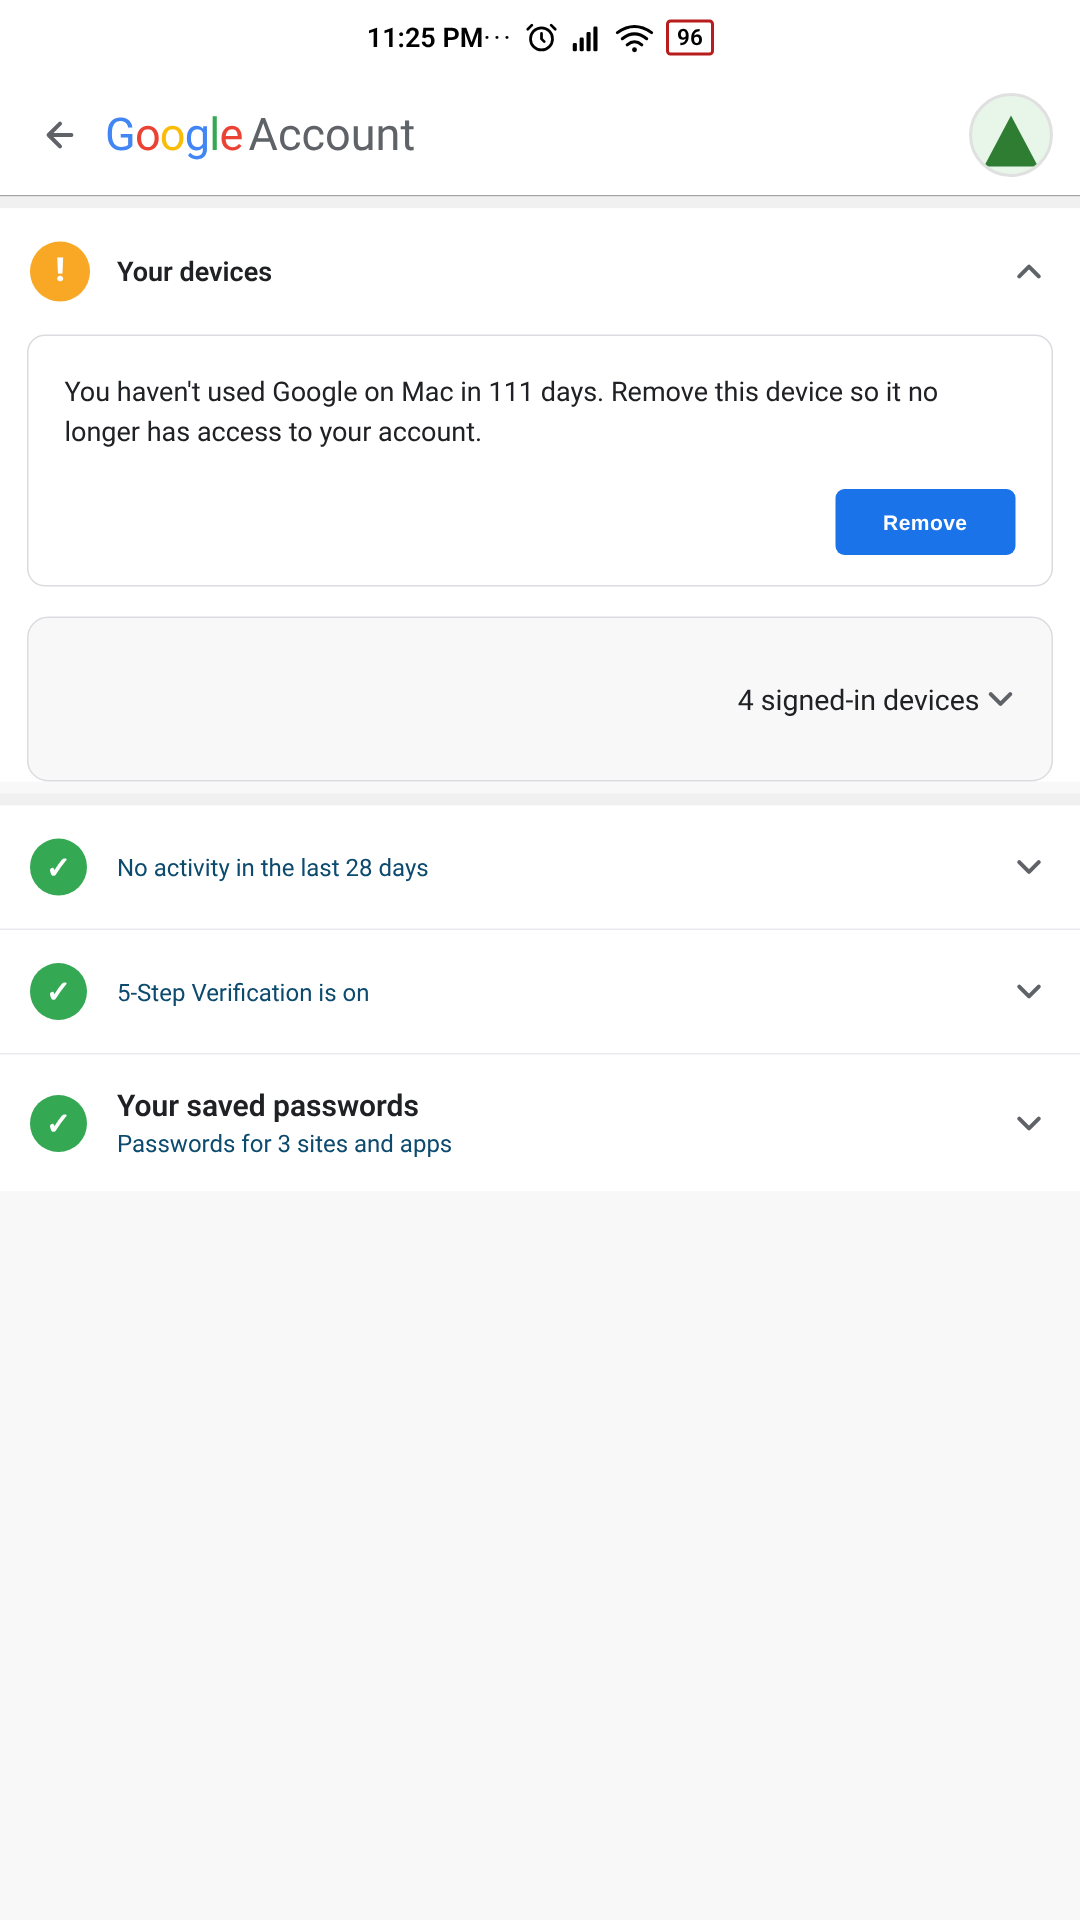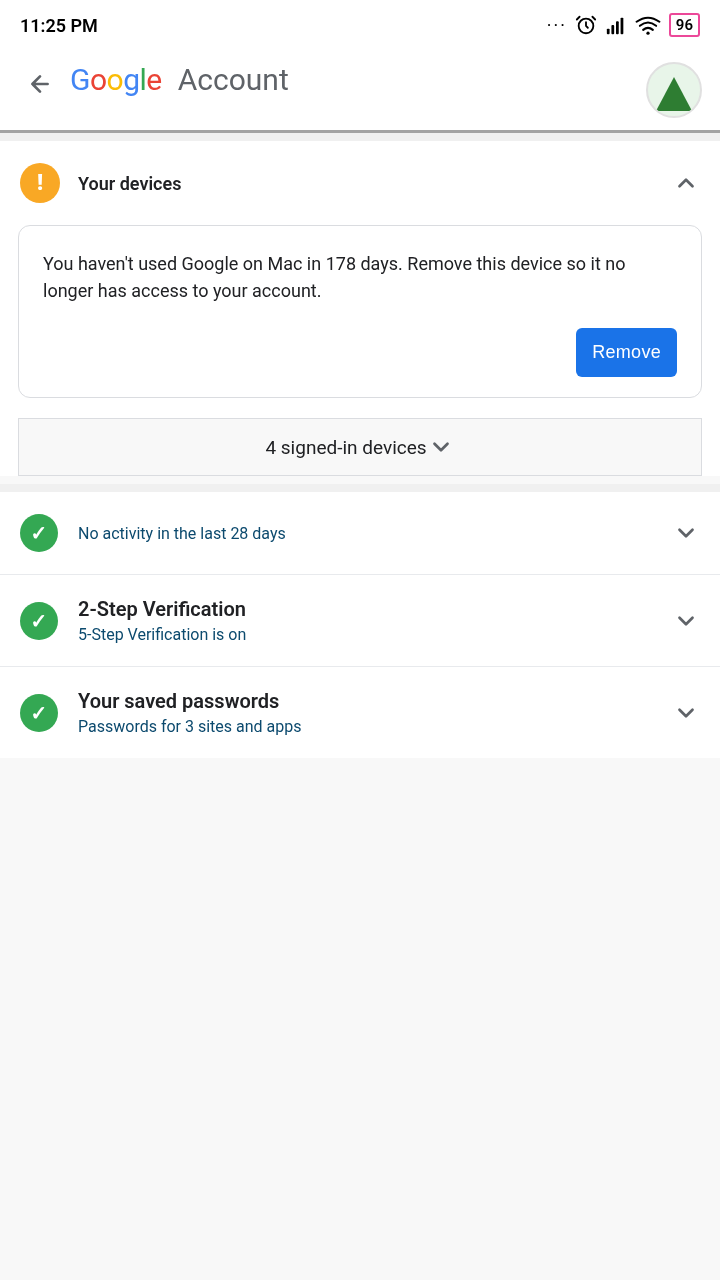--- a/index.html
+++ b/index.html
@@ -14,21 +14,21 @@
       color: #202124;
     }
 
     
     .status-bar {
       width: 100%;
       height: 50px;
       background: #fff;
       display: flex;
       align-items: center;
-      justify-content: space-between;
+      justify-content: center;
       padding: 0 20px;
     }
     .status-time {
       font-size: 18px;
       font-weight: 600;
       color: #000;
     }
     .status-icons {
       display: flex;
       align-items: center;
@@ -37,23 +37,23 @@
       color: #000;
     }
     .status-icons svg {
       vertical-align: middle;
     }
 
     
     .header {
       background: #fff;
       display: flex;
-      align-items: flex-start;
+      align-items: center;
       padding: 12px 18px;
-      border-bottom: 3px solid #a3a3a3;
+      border-bottom: 1px solid #a3a3a3;
     }
     .back-btn {
       width: 44px;
       height: 44px;
       display: flex;
       align-items: center;
       justify-content: center;
       cursor: pointer;
     }
     .header-title {
@@ -72,21 +72,21 @@
     .google-logo .o1 { color: #EA4335; }
     .google-logo .o2 { color: #FBBC05; }
     .google-logo .g2 { color: #4285F4; }
     .google-logo .l { color: #34A853; }
     .google-logo .e { color: #EA4335; }
 
     .header-account {
       font-size: 30px;
       font-weight: 400;
       color: #5f6368;
-      margin-left: 12px;
+      margin-left: 0;
     }
     .avatar {
       width: 56px;
       height: 56px;
       border-radius: 50%;
       background: #e8f5e9;
       display: flex;
       align-items: center;
       justify-content: center;
       overflow: hidden;
@@ -165,37 +165,37 @@
       line-height: 1.5;
       margin-bottom: 24px;
     }
     .remove-btn {
       display: block;
       margin-left: auto;
       background: #1a73e8;
       color: #fff;
       border: none;
       border-radius: 6px;
-      padding: 14px 16px;
-      font-size: 18px;
-      font-weight: 400;
+      padding: 14px 32px;
+      font-size: 14px;
+      font-weight: 700;
       cursor: pointer;
       letter-spacing: 0.3px;
     }
 
     
     .signed-in-row {
       background: #f8f8f8;
       border: 1px solid #dadce0;
-      border-radius: 0;
+      border-radius: 14px;
       margin: 0 18px 8px 18px;
       display: flex;
       align-items: center;
-      justify-content: center;
-      padding: 14px 20px;
+      justify-content: flex-end;
+      padding: 40px 20px;
       cursor: pointer;
     }
     .signed-in-label {
       font-size: 19px;
       color: #202124;
       font-weight: 400;
     }
 
     
     .security-section {
@@ -274,21 +274,21 @@
       <rect x="17" y="4" width="3" height="18" fill="#000" rx="1"></rect>
     </svg>
 
     <svg width="26" height="22" viewBox="0 0 32 24">
       <path d="M2 8 Q16 -2 30 8" fill="none" stroke="#000" stroke-width="2.5" stroke-linecap="round"></path>
       <path d="M6 13 Q16 5 26 13" fill="none" stroke="#000" stroke-width="2.5" stroke-linecap="round"></path>
       <path d="M10 18 Q16 13 22 18" fill="none" stroke="#000" stroke-width="2.5" stroke-linecap="round"></path>
       <circle cx="16" cy="22" r="2" fill="#000"></circle>
     </svg>
 
-    <span style="font-size:15px;font-weight:600;border:2px solid #ec4899;border-radius:3px;padding:1px 5px;">
+    <span style="font-size:15px;font-weight:600;border:2px solid #b91c1c;border-radius:3px;padding:1px 5px;">
       <span>96</span>
     </span>
   </div>
 </div>
 
 <div class="header">
   <div class="back-btn">
     <svg width="26" height="26" viewBox="0 0 24 24" fill="none" stroke="#5f6368" stroke-width="2.5" stroke-linecap="round" stroke-linejoin="round">
       <path d="M19 12H5M12 5l-7 7 7 7"></path>
     </svg>
@@ -313,21 +313,21 @@
     </div>
     <span class="devices-title">Your devices</span>
     <div class="chevron-up">
       <svg width="26" height="26" viewBox="0 0 24 24" fill="none" stroke="#5f6368" stroke-width="2.5" stroke-linecap="round" stroke-linejoin="round">
         <polyline points="18 15 12 9 6 15"></polyline>
       </svg>
     </div>
   </div>
 
   <div class="warning-card">
-    <p class="warning-text">You haven't used Google on Mac in 178 days. Remove this device so it no longer has access to your account.</p>
+    <p class="warning-text">You haven't used Google on Mac in 111 days. Remove this device so it no longer has access to your account.</p>
     <button class="remove-btn">Remove</button>
   </div>
 
   <div class="signed-in-row">
     <span class="signed-in-label">4 signed-in devices</span>
     <div class="chevron-down">
       <svg width="26" height="26" viewBox="0 0 24 24" fill="none" stroke="#5f6368" stroke-width="2.5" stroke-linecap="round" stroke-linejoin="round">
         <polyline points="6 9 12 15 18 9"></polyline>
       </svg>
     </div>
@@ -350,21 +350,20 @@
         <polyline points="6 9 12 15 18 9"></polyline>
       </svg>
     </div>
   </div>
 
   <div class="security-row">
     <div class="green-check">
       <span class="check-mark">✓</span>
     </div>
     <div class="row-content">
-      <div class="row-title">2-Step Verification</div>
       <div class="row-subtitle">5-Step Verification is on</div>
     </div>
     <div class="chevron-down">
       <svg width="26" height="26" viewBox="0 0 24 24" fill="none" stroke="#5f6368" stroke-width="2.5" stroke-linecap="round" stroke-linejoin="round">
         <polyline points="6 9 12 15 18 9"></polyline>
       </svg>
     </div>
   </div>
 
   <div class="security-row">

